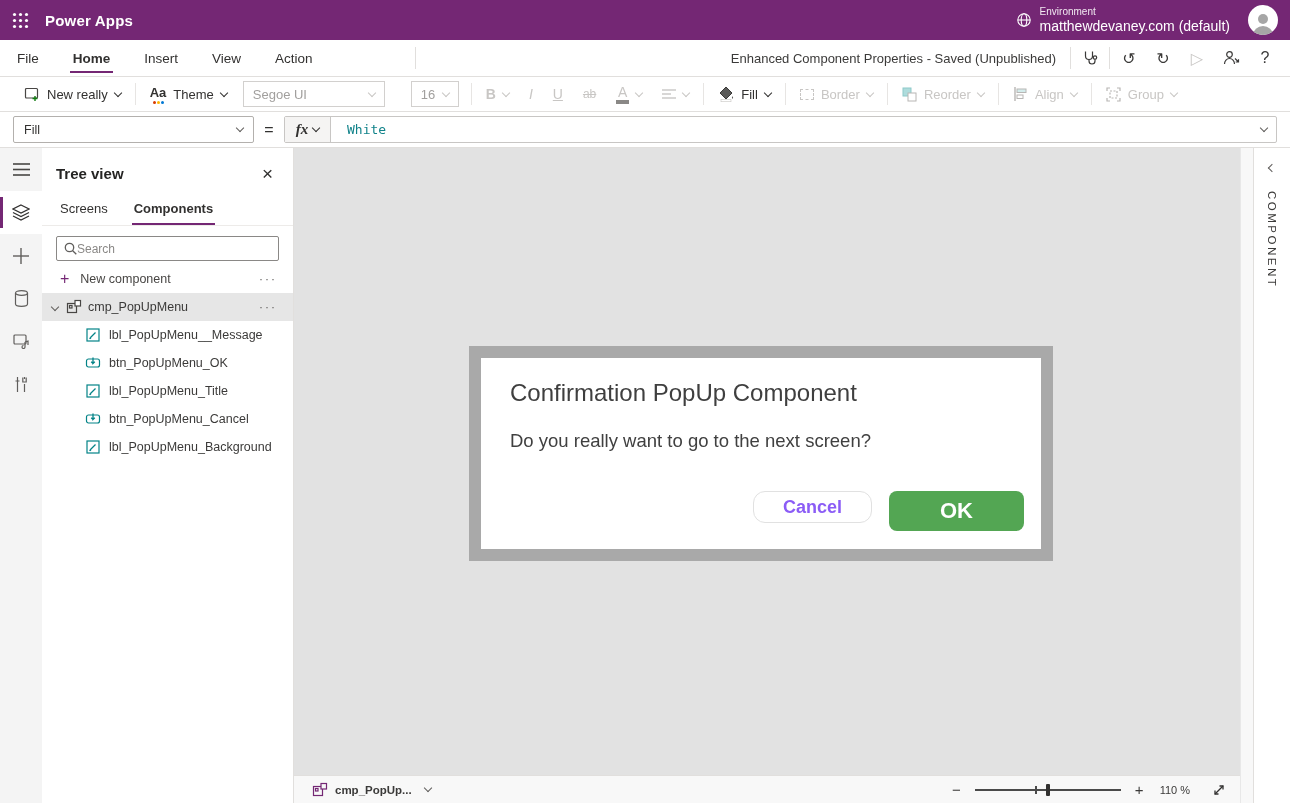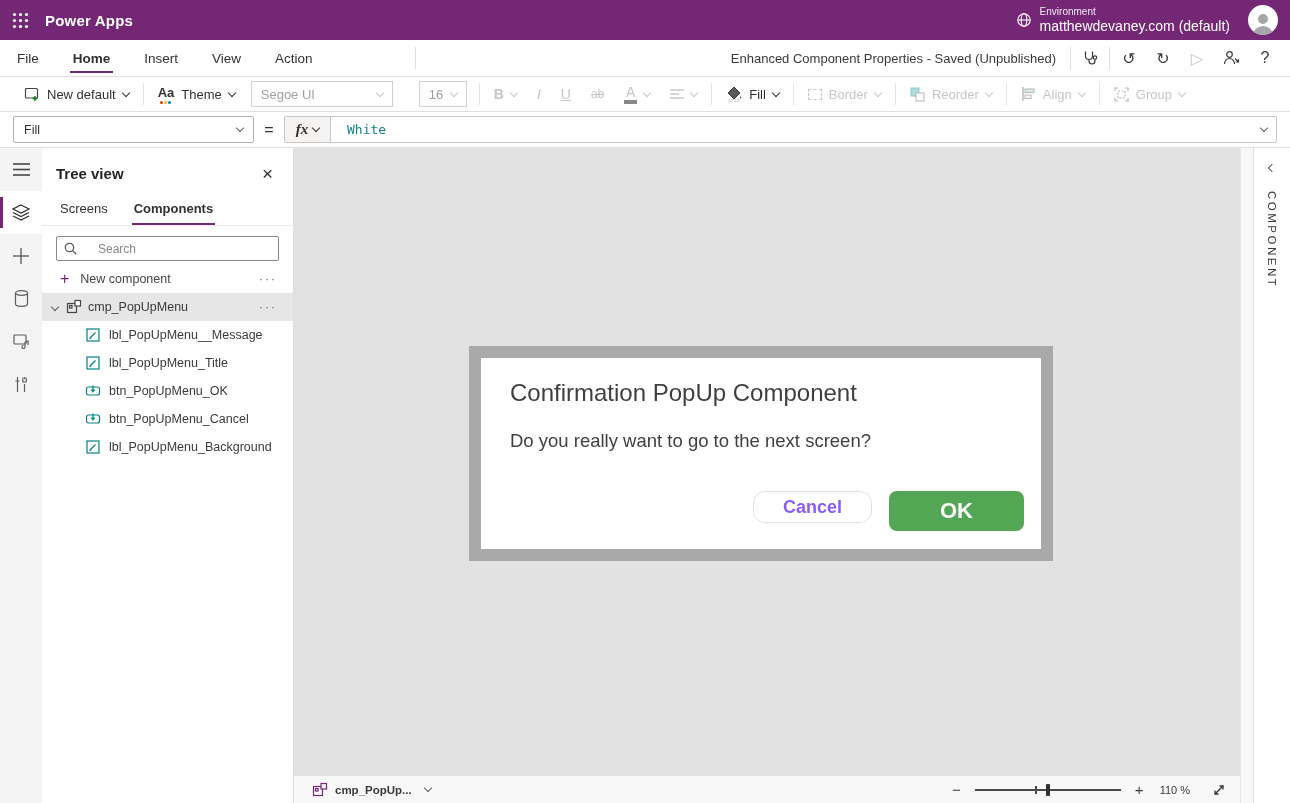--- a/index.html
+++ b/index.html
@@ -81,21 +81,21 @@
   .treepanel { position:absolute; left:42px; top:0; width:252px; height:655px; background:#fff;
     border-right:1px solid #e1dfdd; font-size:12.5px; }
   .tp-header { display:flex; align-items:center; justify-content:space-between; padding:14px 14px 10px 14px; }
   .tp-title { font-size:15px; font-weight:700; color:#252423; }
   .tp-close { font-size:19px; color:#323130; cursor:pointer; line-height:1; padding:2px 6px; }
   .tp-tabs { display:flex; gap:26px; padding:0 18px; border-bottom:1px solid #edebe9; }
   .tp-tab { padding:6px 0 9px 0; color:#323130; font-size:13px; cursor:pointer; position:relative; }
   .tp-tab.active { font-weight:600; }
   .tp-tab.active::after { content:""; position:absolute; left:-2px; right:-2px; bottom:0; height:2.5px; background:#742774; }
   .tp-search { margin:10px 14px 4px 14px; height:25px; border:1px solid #8a8886; border-radius:2px;
-    display:flex; align-items:center; padding:0 7px; gap:21px; background:#fff; }
+    display:flex; align-items:center; padding:0 7px; gap:0; background:#fff; }
   .tp-search input { border:none; outline:none; flex:1; font-size:12px; color:#323130; background:transparent; }
   .tp-search input::placeholder { color:#8a8886; }
   .tp-row { height:28px; display:flex; align-items:center; cursor:pointer; color:#3b3a39; }
   .tp-newcomp { padding-left:18px; gap:11px; color:#484644; }
   .plus-glyph { font-size:16px; color:#742774; font-weight:400; line-height:1; }
   .tp-more { margin-left:auto; margin-right:16px; color:#605e5c; letter-spacing:2px; font-size:12px; }
   .tp-cmp { padding-left:8px; gap:6px; }
   .tp-cmp.selected { background:#e6e6e6; }
   .tp-cmp .chev { color:#605e5c; margin:0 2px; }
   .tp-child { padding-left:43px; gap:8px; }
@@ -207,21 +207,21 @@
       <div class="mb-icon">?</div>
     </div>
   </div>
 
   <div class="toolbar">
     <div class="tb-btn">
       <svg class="icon16" viewBox="0 0 16 16">
         <rect x="1.5" y="2.5" width="12" height="9.5" rx="1" fill="none" stroke="#484644" stroke-width="1.2"></rect>
         <path d="M11 10 v5 M8.5 12.5 h5" stroke="#107c10" stroke-width="1.4"></path>
       </svg>
-      <span>New default</span>
+      <span>New really</span>
       <span class="chev"></span>
     </div>
     <div class="tb-div"></div>
     <div class="tb-btn">
       <span>
         <span class="theme-aa">Aa</span>
         <span class="theme-dots">
             <i style="background:#d83b01"></i>
             <i style="background:#ffb900"></i>
             <i style="background:#0078d4"></i>
@@ -406,31 +406,31 @@
 
       <div class="tp-row tp-child">
         <svg class="icon16" viewBox="0 0 16 16" fill="none" stroke="#038387" stroke-width="1.2">
           <rect x="2" y="2" width="12" height="12"></rect>
             <path d="M5.5 10.5 L10.5 5.5 M5.5 10.5 l-.8 1.3 1.3-.8" stroke-width="1.3"></path>
         </svg>
         <span>lbl_PopUpMenu__Message</span>
       </div>
       <div class="tp-row tp-child">
         <svg class="icon16" viewBox="0 0 16 16" fill="none" stroke="#038387" stroke-width="1.2">
+          <rect x="1.5" y="4" width="13" height="8" rx="2"></rect>
+            <path d="M8 2.5 v6 l1.8-1.8 M8 8.5 l-1.8-1.8" stroke-width="1.3"></path>
+        </svg>
+        <span>btn_PopUpMenu_OK</span>
+      </div>
+      <div class="tp-row tp-child">
+        <svg class="icon16" viewBox="0 0 16 16" fill="none" stroke="#038387" stroke-width="1.2">
           <rect x="2" y="2" width="12" height="12"></rect>
             <path d="M5.5 10.5 L10.5 5.5 M5.5 10.5 l-.8 1.3 1.3-.8" stroke-width="1.3"></path>
         </svg>
         <span>lbl_PopUpMenu_Title</span>
-      </div>
-      <div class="tp-row tp-child">
-        <svg class="icon16" viewBox="0 0 16 16" fill="none" stroke="#038387" stroke-width="1.2">
-          <rect x="1.5" y="4" width="13" height="8" rx="2"></rect>
-            <path d="M8 2.5 v6 l1.8-1.8 M8 8.5 l-1.8-1.8" stroke-width="1.3"></path>
-        </svg>
-        <span>btn_PopUpMenu_OK</span>
       </div>
       <div class="tp-row tp-child">
         <svg class="icon16" viewBox="0 0 16 16" fill="none" stroke="#038387" stroke-width="1.2">
           <rect x="1.5" y="4" width="13" height="8" rx="2"></rect>
             <path d="M8 2.5 v6 l1.8-1.8 M8 8.5 l-1.8-1.8" stroke-width="1.3"></path>
         </svg>
         <span>btn_PopUpMenu_Cancel</span>
       </div>
       <div class="tp-row tp-child">
         <svg class="icon16" viewBox="0 0 16 16" fill="none" stroke="#038387" stroke-width="1.2">

